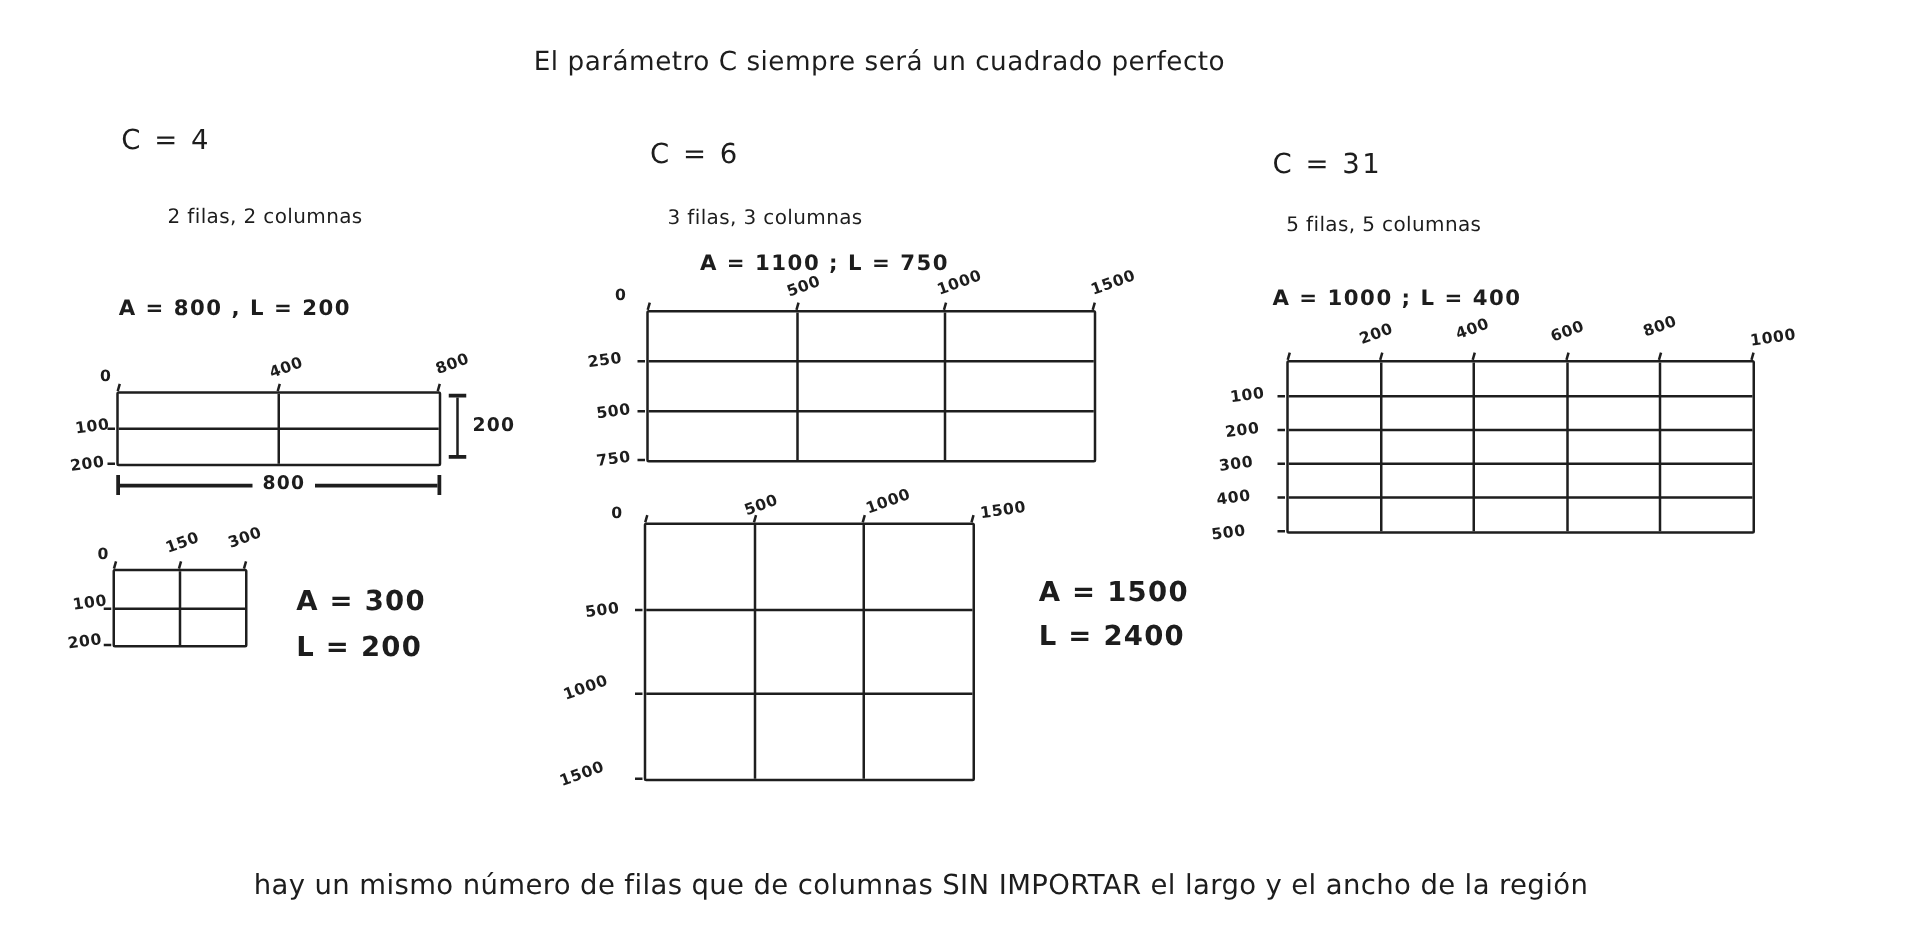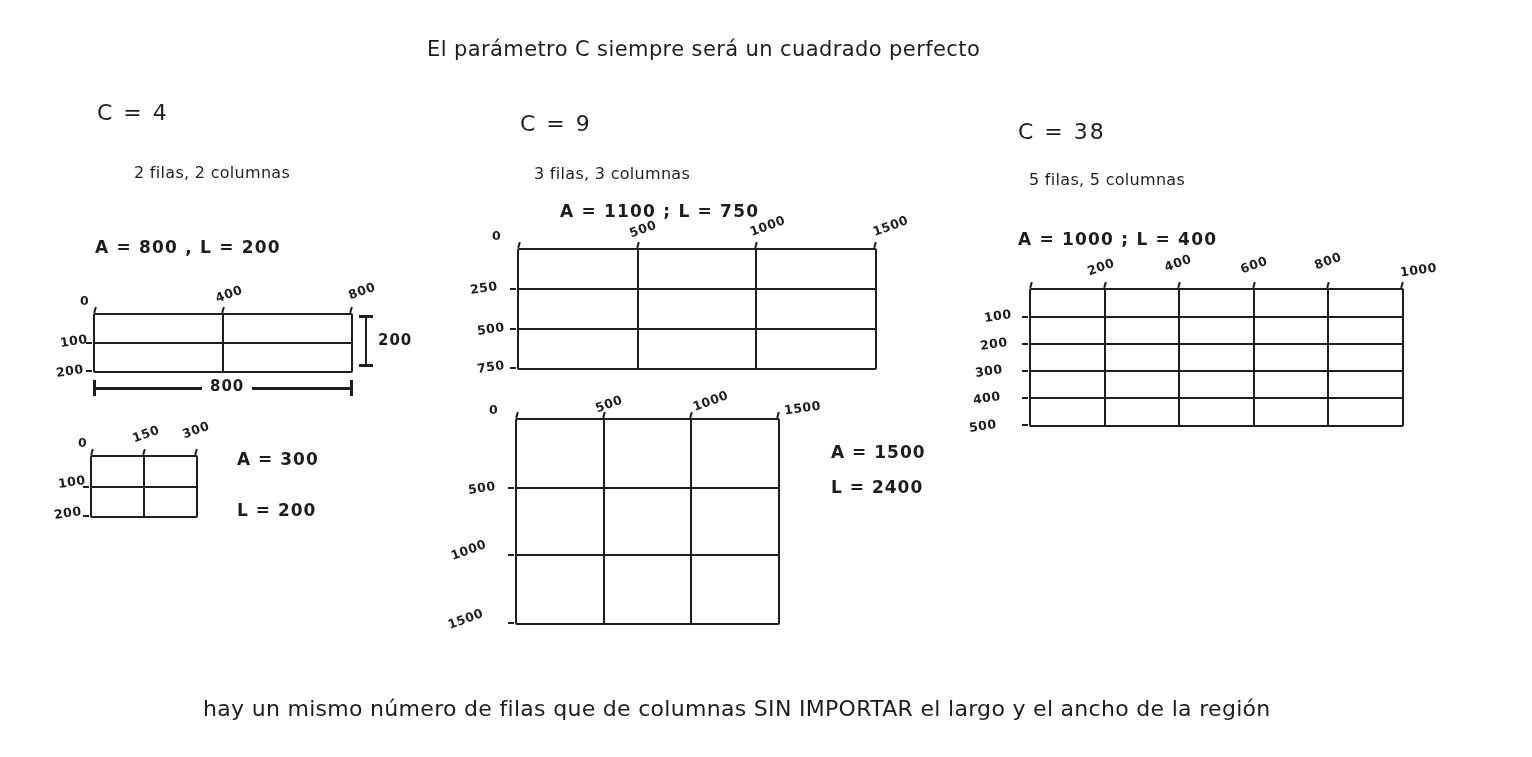--- a/index.html
+++ b/index.html
@@ -9,21 +9,21 @@
     background:#ffffff;
     overflow:hidden;
     font-family:"DejaVu Sans","Liberation Sans",sans-serif;
     color:#1d1d1d;
   }
   .abs{position:absolute;white-space:nowrap;}
   .title{font-size:21px;letter-spacing:.4px;}
   .heading{font-size:22px;letter-spacing:2px;}
   .sub{font-size:16px;letter-spacing:.3px;}
   .al{font-size:17px;font-weight:bold;letter-spacing:1.2px;}
-  .annot{font-size:17px;font-weight:bold;letter-spacing:1px;}
+  .annot{font-size:22px;font-weight:bold;letter-spacing:1px;margin-top:20px;}
   .footer-line{font-size:22px;letter-spacing:.3px;}
   .tick{font-size:12.5px;font-weight:bold;letter-spacing:.5px;}
   .rot{transform:rotate(-20deg);transform-origin:center;}
   .rot-s{transform:rotate(-8deg);transform-origin:center;}
   .gridbox{
     position:absolute;
     border:2px solid #1e1e1e;
     border-radius:2px;
     box-sizing:border-box;
   }
@@ -92,23 +92,23 @@
       <div class="xtickmark" style="left: calc(100% - 1px);"></div>
       <div class="ytickmark" style="top: 50%;"></div>
       <div class="ytickmark" style="top: 100%;"></div>
     </div>
   <span class="abs tick" style="left:78px;top:435px;">0</span>
   <span class="abs tick rot" style="left:132px;top:426px;">150</span>
   <span class="abs tick rot" style="left:182px;top:422px;">300</span>
   <span class="abs tick rot-s" style="left:58px;top:474px;">100</span>
   <span class="abs tick rot-s" style="left:54px;top:505px;">200</span>
   <div class="abs annot" style="left:237px;top:449px;">A = 300</div>
-  <div class="abs annot" style="left:237px;top:500px;">L = 200</div>
+  <div class="abs annot" style="left:237px;top:486px;">L = 200</div>
 
-  <div class="abs heading" style="left:520px;top:111px;">C = 9</div>
+  <div class="abs heading" style="left:520px;top:111px;">C = 6</div>
   <div class="abs sub" style="left:534px;top:164px;">3 filas, 3 columnas</div>
   <div class="abs al" style="left:560px;top:201px;">A = 1100 ;   L = 750</div>
 
   <div class="gridbox" style="left:517px;top:248px;width:360px;height:122px;">
       <div class="vline" style="left: 33.3333%;"></div>
       <div class="vline" style="left: 66.6667%;"></div>
       <div class="hline" style="top: 33.3333%;"></div>
       <div class="hline" style="top: 66.6667%;"></div>
       <div class="xtickmark" style="left: calc(0% - 1px);"></div>
       <div class="xtickmark" style="left: calc(33.3333% - 1px);"></div>
@@ -142,21 +142,21 @@
   <span class="abs tick" style="left:489px;top:402px;">0</span>
   <span class="abs tick rot" style="left:595px;top:396px;">500</span>
   <span class="abs tick rot" style="left:692px;top:393px;">1000</span>
   <span class="abs tick rot-s" style="left:784px;top:400px;">1500</span>
   <span class="abs tick rot-s" style="left:468px;top:480px;">500</span>
   <span class="abs tick rot" style="left:450px;top:542px;">1000</span>
   <span class="abs tick rot" style="left:447px;top:611px;">1500</span>
   <div class="abs annot" style="left:831px;top:442px;">A = 1500</div>
   <div class="abs annot" style="left:831px;top:477px;">L = 2400</div>
 
-  <div class="abs heading" style="left:1018px;top:119px;">C = 38</div>
+  <div class="abs heading" style="left:1018px;top:119px;">C = 31</div>
   <div class="abs sub" style="left:1029px;top:170px;">5 filas, 5 columnas</div>
   <div class="abs al" style="left:1018px;top:229px;">A = 1000  ;   L = 400</div>
 
   <div class="gridbox" style="left:1029px;top:288px;width:375px;height:139px;">
       <div class="vline" style="left: 20%;"></div>
       <div class="vline" style="left: 40%;"></div>
       <div class="vline" style="left: 60%;"></div>
       <div class="vline" style="left: 80%;"></div>
       <div class="hline" style="top: 20%;"></div>
       <div class="hline" style="top: 40%;"></div>

